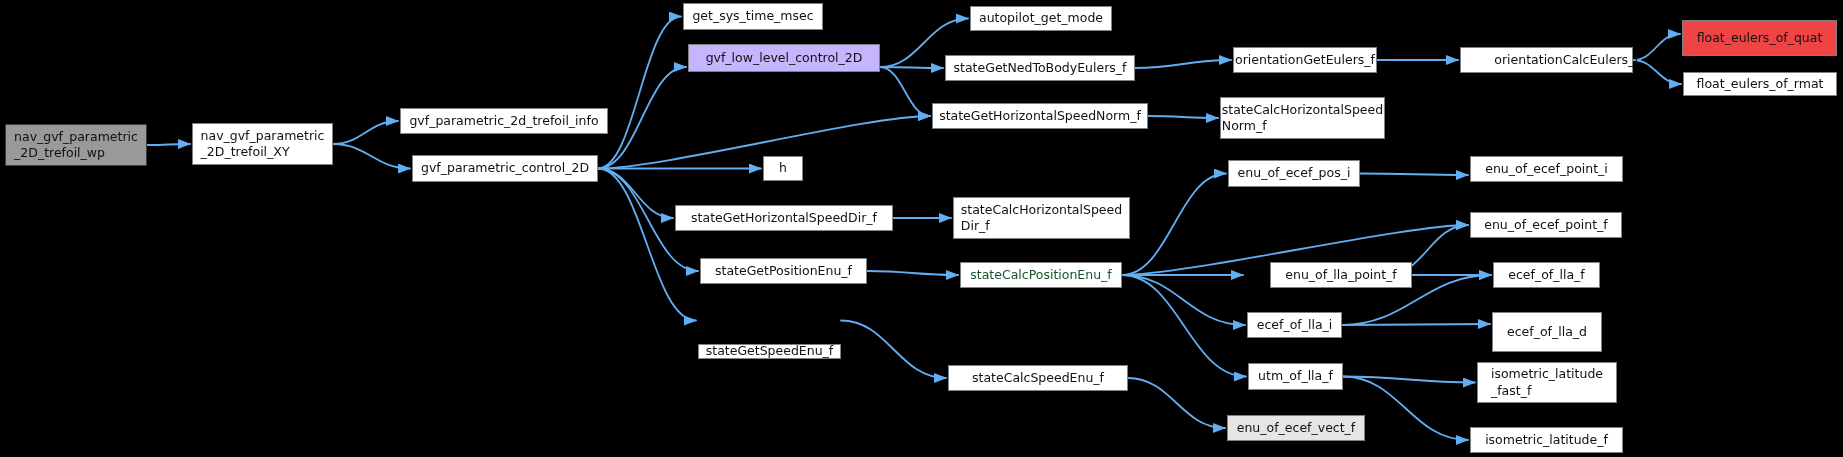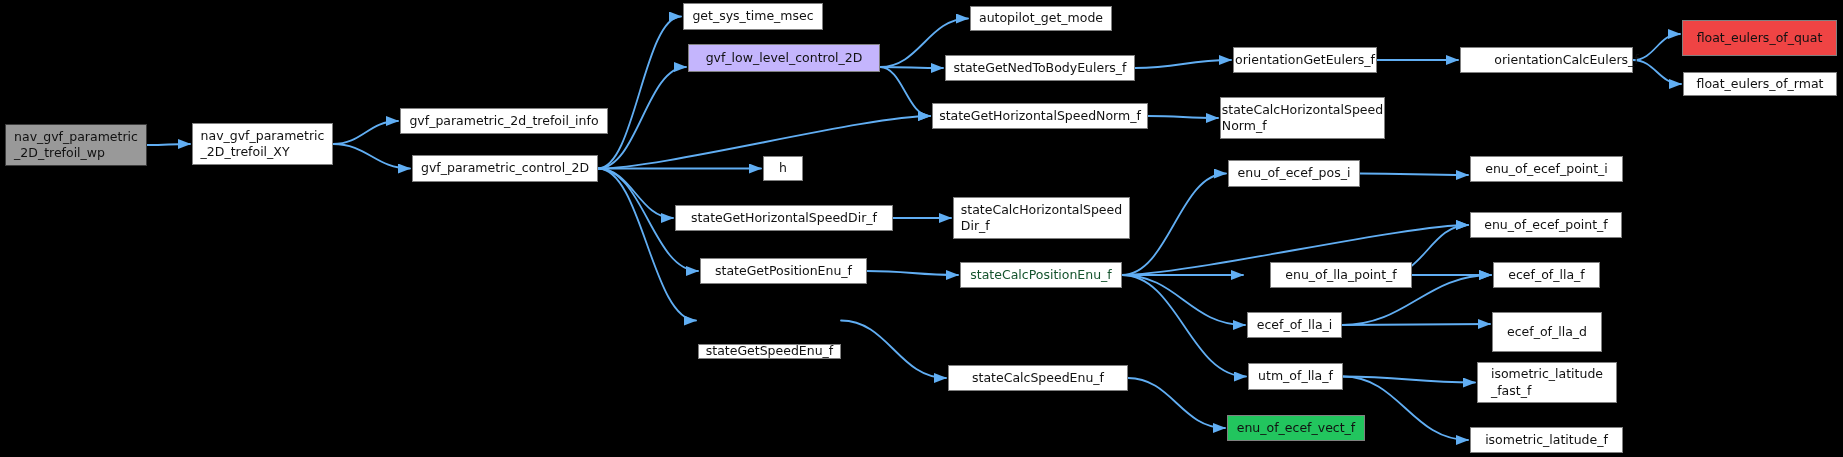--- a/index.html
+++ b/index.html
@@ -94,21 +94,21 @@
 Norm_f</div>
     <div class="node" title="stateCalcHorizontalSpeedDir_f" style="left: 953px; top: 197px; width: 177px; height: 42px; background: rgb(255, 255, 255); border-color: rgb(128, 128, 128); color: rgb(17, 17, 17);">stateCalcHorizontalSpeed
 Dir_f</div>
     <div class="node" title="stateCalcPositionEnu_f" style="left: 960px; top: 262px; width: 162px; height: 26px; background: rgb(255, 255, 255); border-color: rgb(128, 128, 128); color: #14532d;">stateCalcPositionEnu_f</div>
     <div class="node" title="stateCalcSpeedEnu_f" style="left: 948px; top: 365px; width: 180px; height: 26px; background: rgb(255, 255, 255); border-color: rgb(128, 128, 128); color: rgb(17, 17, 17);">stateCalcSpeedEnu_f</div>
     <div class="node" title="orientationGetEulers_f" style="left: 1233px; top: 47px; width: 144px; height: 26px; background: rgb(255, 255, 255); border-color: rgb(128, 128, 128); color: rgb(17, 17, 17);">orientationGetEulers_f</div>
     <div class="node" title="enu_of_ecef_pos_i" style="left: 1228px; top: 160px; width: 132px; height: 27px; background: rgb(255, 255, 255); border-color: rgb(128, 128, 128); color: rgb(17, 17, 17);">enu_of_ecef_pos_i</div>
     <div class="node" title="enu_of_lla_point_f" style="left: 1245px; top: 262px; width: 142px; height: 26px; background: rgb(255, 255, 255); border-color: rgb(128, 128, 128); color: rgb(17, 17, 17); margin-left: 25px;">enu_of_lla_point_f</div>
     <div class="node" title="ecef_of_lla_i" style="left: 1247px; top: 312px; width: 95px; height: 26px; background: rgb(255, 255, 255); border-color: rgb(128, 128, 128); color: rgb(17, 17, 17);">ecef_of_lla_i</div>
     <div class="node" title="utm_of_lla_f" style="left: 1248px; top: 363px; width: 95px; height: 27px; background: rgb(255, 255, 255); border-color: rgb(128, 128, 128); color: rgb(17, 17, 17);">utm_of_lla_f</div>
-    <div class="node" title="enu_of_ecef_vect_f" style="left: 1227px; top: 415px; width: 138px; height: 26px; background: #22c55e; border-color: rgb(128, 128, 128); color: rgb(17, 17, 17);">enu_of_ecef_vect_f</div>
+    <div class="node" title="enu_of_ecef_vect_f" style="left: 1227px; top: 415px; width: 138px; height: 26px; background: #e5e5e5; border-color: rgb(128, 128, 128); color: rgb(17, 17, 17);">enu_of_ecef_vect_f</div>
     <div class="node" title="orientationCalcEulers_f" style="left: 1460px; top: 47px; width: 173px; height: 26px; background: rgb(255, 255, 255); border-color: rgb(128, 128, 128); color: rgb(17, 17, 17); padding-left: 40px;">orientationCalcEulers_f</div>
     <div class="node" title="float_eulers_of_quat" style="left: 1682px; top: 20px; width: 155px; height: 36px; background: #ef4444; border-color: rgb(128, 128, 128); color: rgb(17, 17, 17);">float_eulers_of_quat</div>
     <div class="node" title="float_eulers_of_rmat" style="left: 1683px; top: 72px; width: 154px; height: 24px; background: rgb(255, 255, 255); border-color: rgb(128, 128, 128); color: rgb(17, 17, 17);">float_eulers_of_rmat</div>
     <div class="node" title="enu_of_ecef_point_i" style="left: 1470px; top: 156px; width: 153px; height: 26px; background: rgb(255, 255, 255); border-color: rgb(128, 128, 128); color: rgb(17, 17, 17);">enu_of_ecef_point_i</div>
     <div class="node" title="enu_of_ecef_point_f" style="left: 1470px; top: 212px; width: 152px; height: 26px; background: rgb(255, 255, 255); border-color: rgb(128, 128, 128); color: rgb(17, 17, 17);">enu_of_ecef_point_f</div>
     <div class="node" title="ecef_of_lla_f" style="left: 1493px; top: 262px; width: 107px; height: 26px; background: rgb(255, 255, 255); border-color: rgb(128, 128, 128); color: rgb(17, 17, 17);">ecef_of_lla_f</div>
     <div class="node" title="ecef_of_lla_d" style="left: 1492px; top: 312px; width: 110px; height: 40px; background: rgb(255, 255, 255); border-color: rgb(128, 128, 128); color: rgb(17, 17, 17);">ecef_of_lla_d</div>
     <div class="node" title="isometric_latitude_fast_f" style="left: 1477px; top: 362px; width: 140px; height: 41px; background: rgb(255, 255, 255); border-color: rgb(128, 128, 128); color: rgb(17, 17, 17);">isometric_latitude
 _fast_f</div>
     <div class="node" title="isometric_latitude_f" style="left: 1470px; top: 427px; width: 153px; height: 26px; background: rgb(255, 255, 255); border-color: rgb(128, 128, 128); color: rgb(17, 17, 17);">isometric_latitude_f</div>

